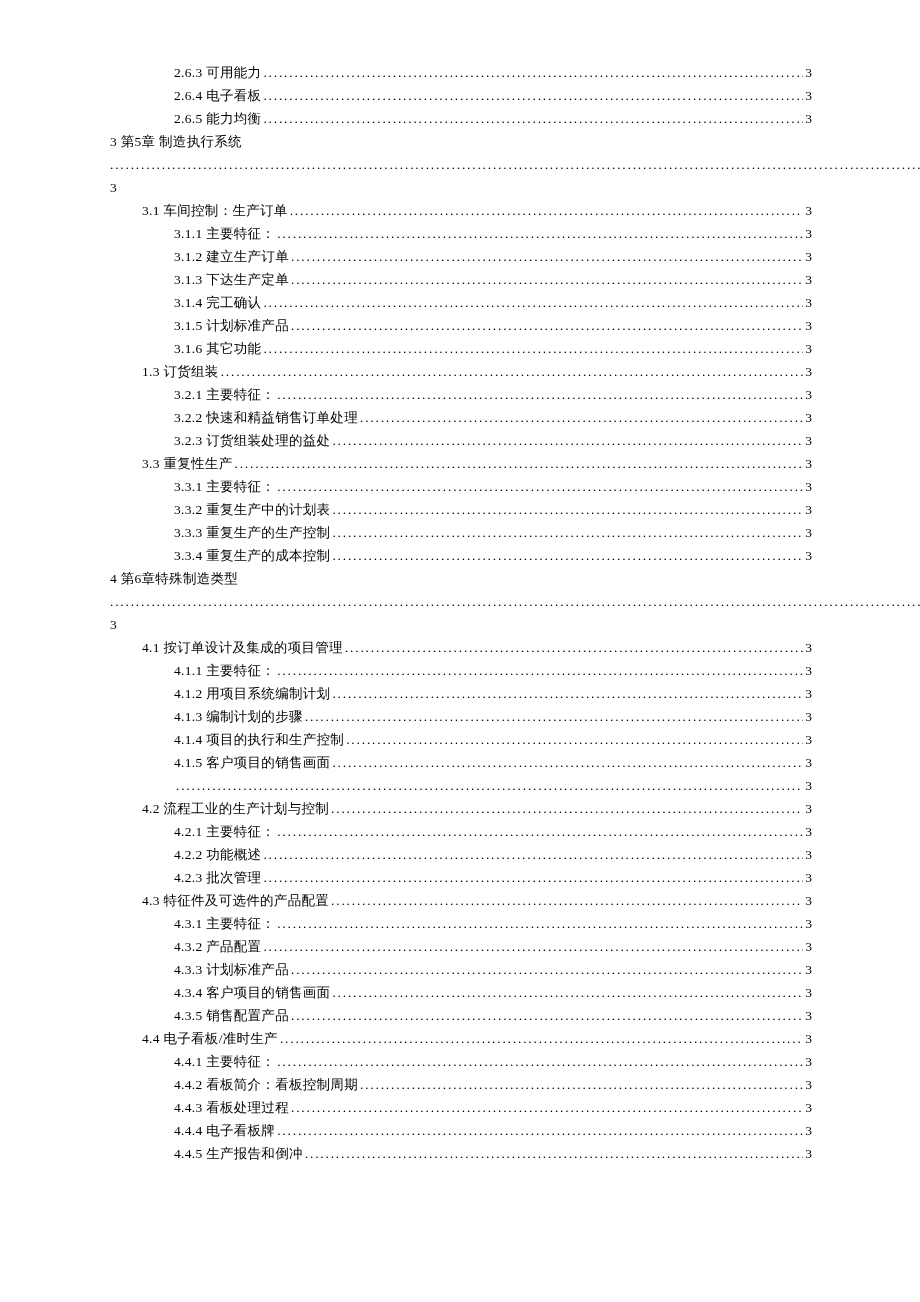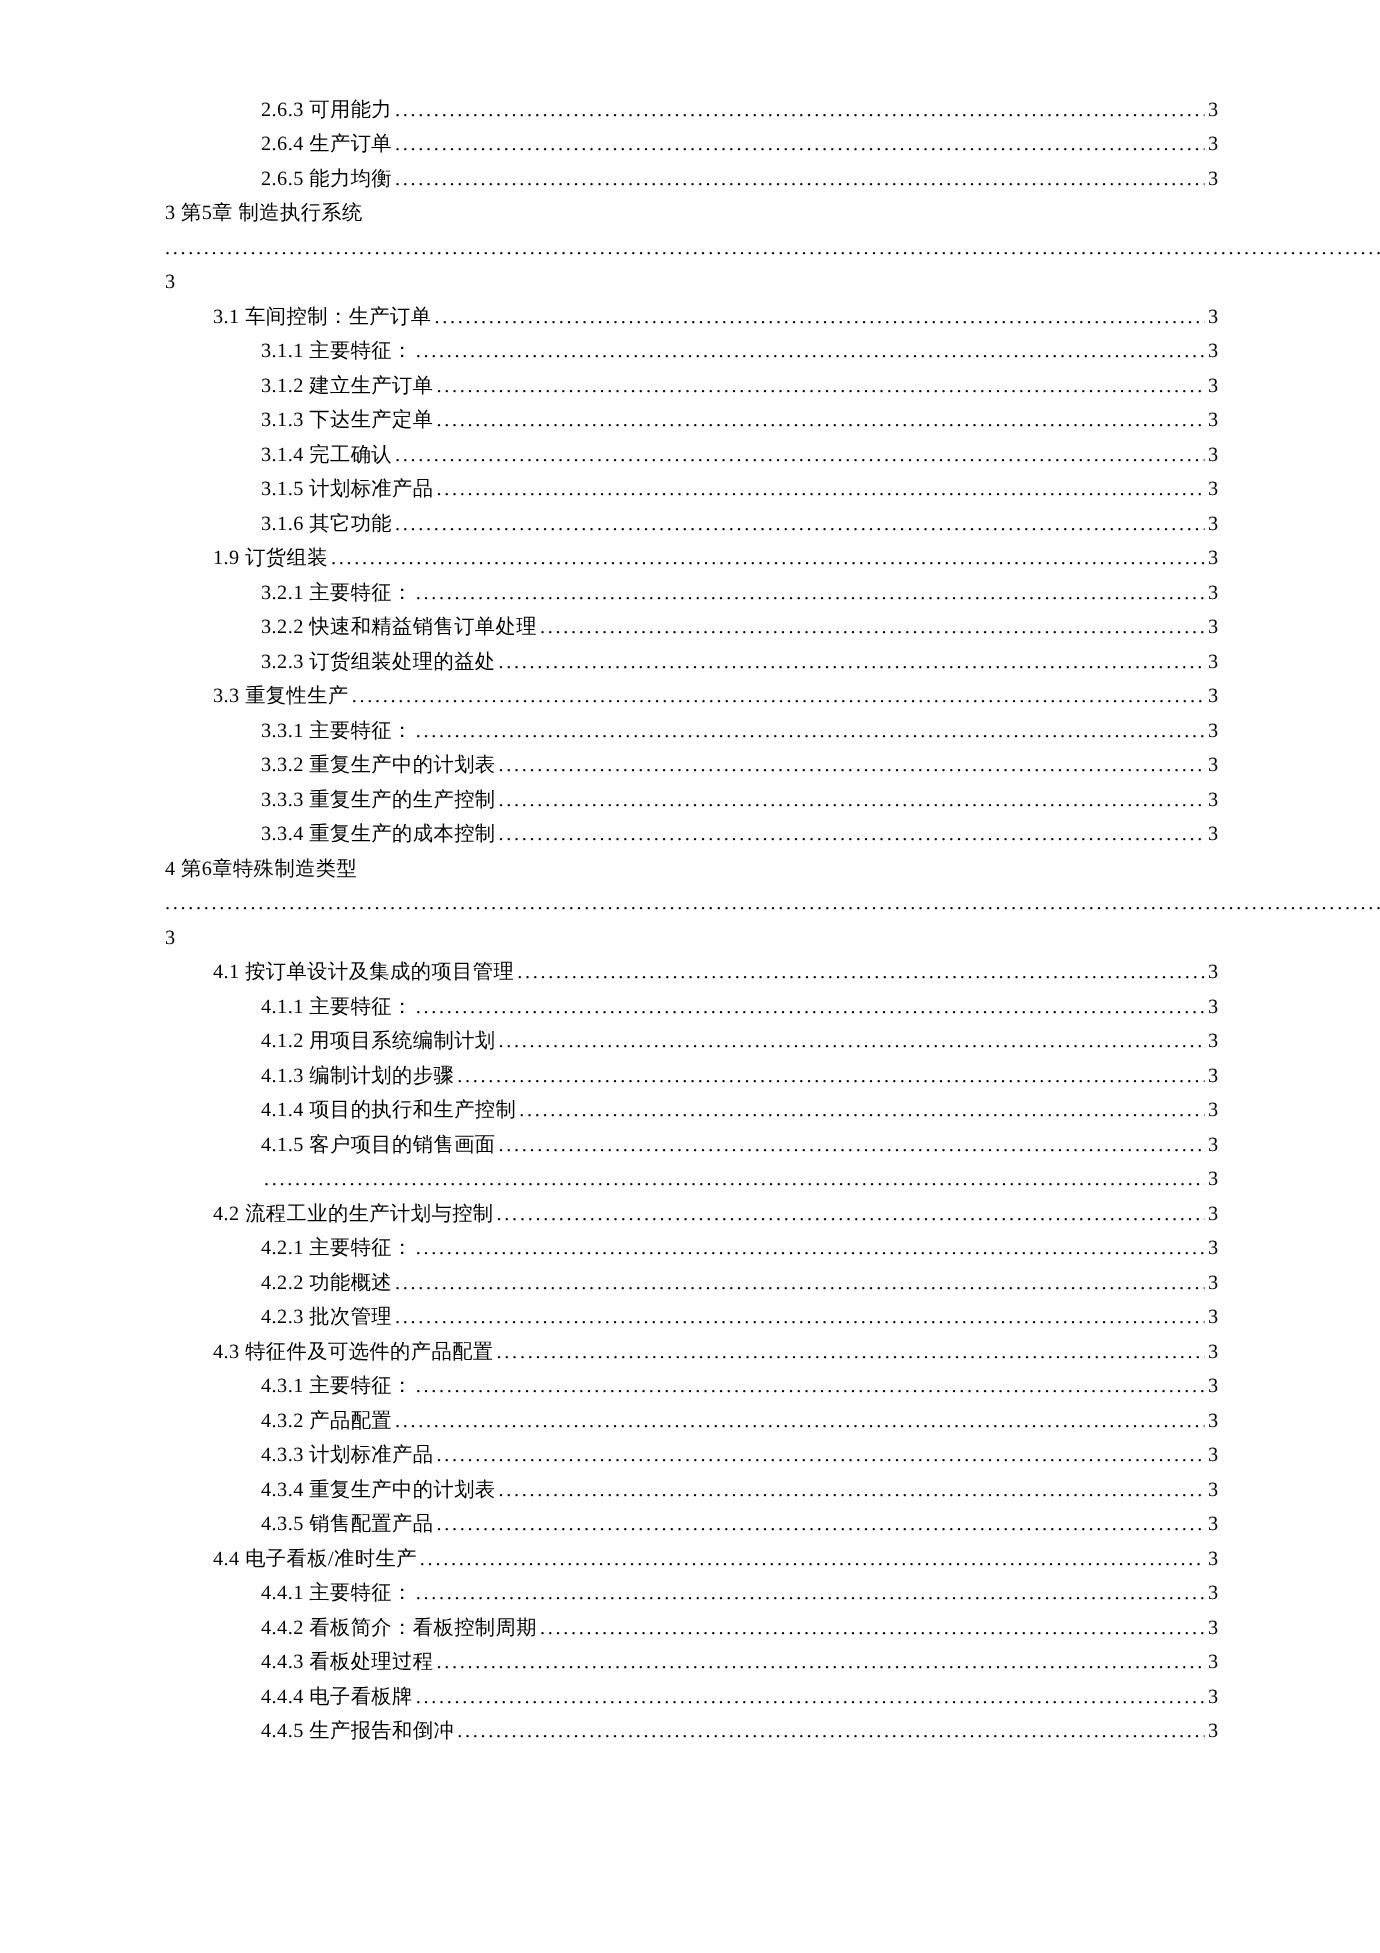--- a/index.html
+++ b/index.html
@@ -46,21 +46,21 @@
 </head>
 <body>
 
 <div class="page" id="toc-container">
     <div class="toc-line indent-3">
       <span class="toc-label">2.6.3 可用能力</span>
       <span class="toc-dots"></span>
       <span class="toc-page">3</span>
     </div>
     <div class="toc-line indent-3">
-      <span class="toc-label">2.6.4 生产订单</span>
+      <span class="toc-label">2.6.4 电子看板</span>
       <span class="toc-dots"></span>
       <span class="toc-page">3</span>
     </div>
     <div class="toc-line indent-3">
       <span class="toc-label">2.6.5 能力均衡</span>
       <span class="toc-dots"></span>
       <span class="toc-page">3</span>
     </div>
     <div class="toc-line indent-1">
       <span class="toc-label">3 第5章 制造执行系统</span>
@@ -96,21 +96,21 @@
       <span class="toc-label">3.1.5 计划标准产品</span>
       <span class="toc-dots"></span>
       <span class="toc-page">3</span>
     </div>
     <div class="toc-line indent-3">
       <span class="toc-label">3.1.6 其它功能</span>
       <span class="toc-dots"></span>
       <span class="toc-page">3</span>
     </div>
     <div class="toc-line indent-2">
-      <span class="toc-label">1.9 订货组装</span>
+      <span class="toc-label">1.3 订货组装</span>
       <span class="toc-dots"></span>
       <span class="toc-page">3</span>
     </div>
     <div class="toc-line indent-3">
       <span class="toc-label">3.2.1 主要特征：</span>
       <span class="toc-dots"></span>
       <span class="toc-page">3</span>
     </div>
     <div class="toc-line indent-3">
       <span class="toc-label">3.2.2 快速和精益销售订单处理</span>
@@ -220,21 +220,21 @@
       <span class="toc-label">4.3.2 产品配置</span>
       <span class="toc-dots"></span>
       <span class="toc-page">3</span>
     </div>
     <div class="toc-line indent-3">
       <span class="toc-label">4.3.3 计划标准产品</span>
       <span class="toc-dots"></span>
       <span class="toc-page">3</span>
     </div>
     <div class="toc-line indent-3">
-      <span class="toc-label">4.3.4 重复生产中的计划表</span>
+      <span class="toc-label">4.3.4 客户项目的销售画面</span>
       <span class="toc-dots"></span>
       <span class="toc-page">3</span>
     </div>
     <div class="toc-line indent-3">
       <span class="toc-label">4.3.5 销售配置产品</span>
       <span class="toc-dots"></span>
       <span class="toc-page">3</span>
     </div>
     <div class="toc-line indent-2">
       <span class="toc-label">4.4 电子看板/准时生产</span>

